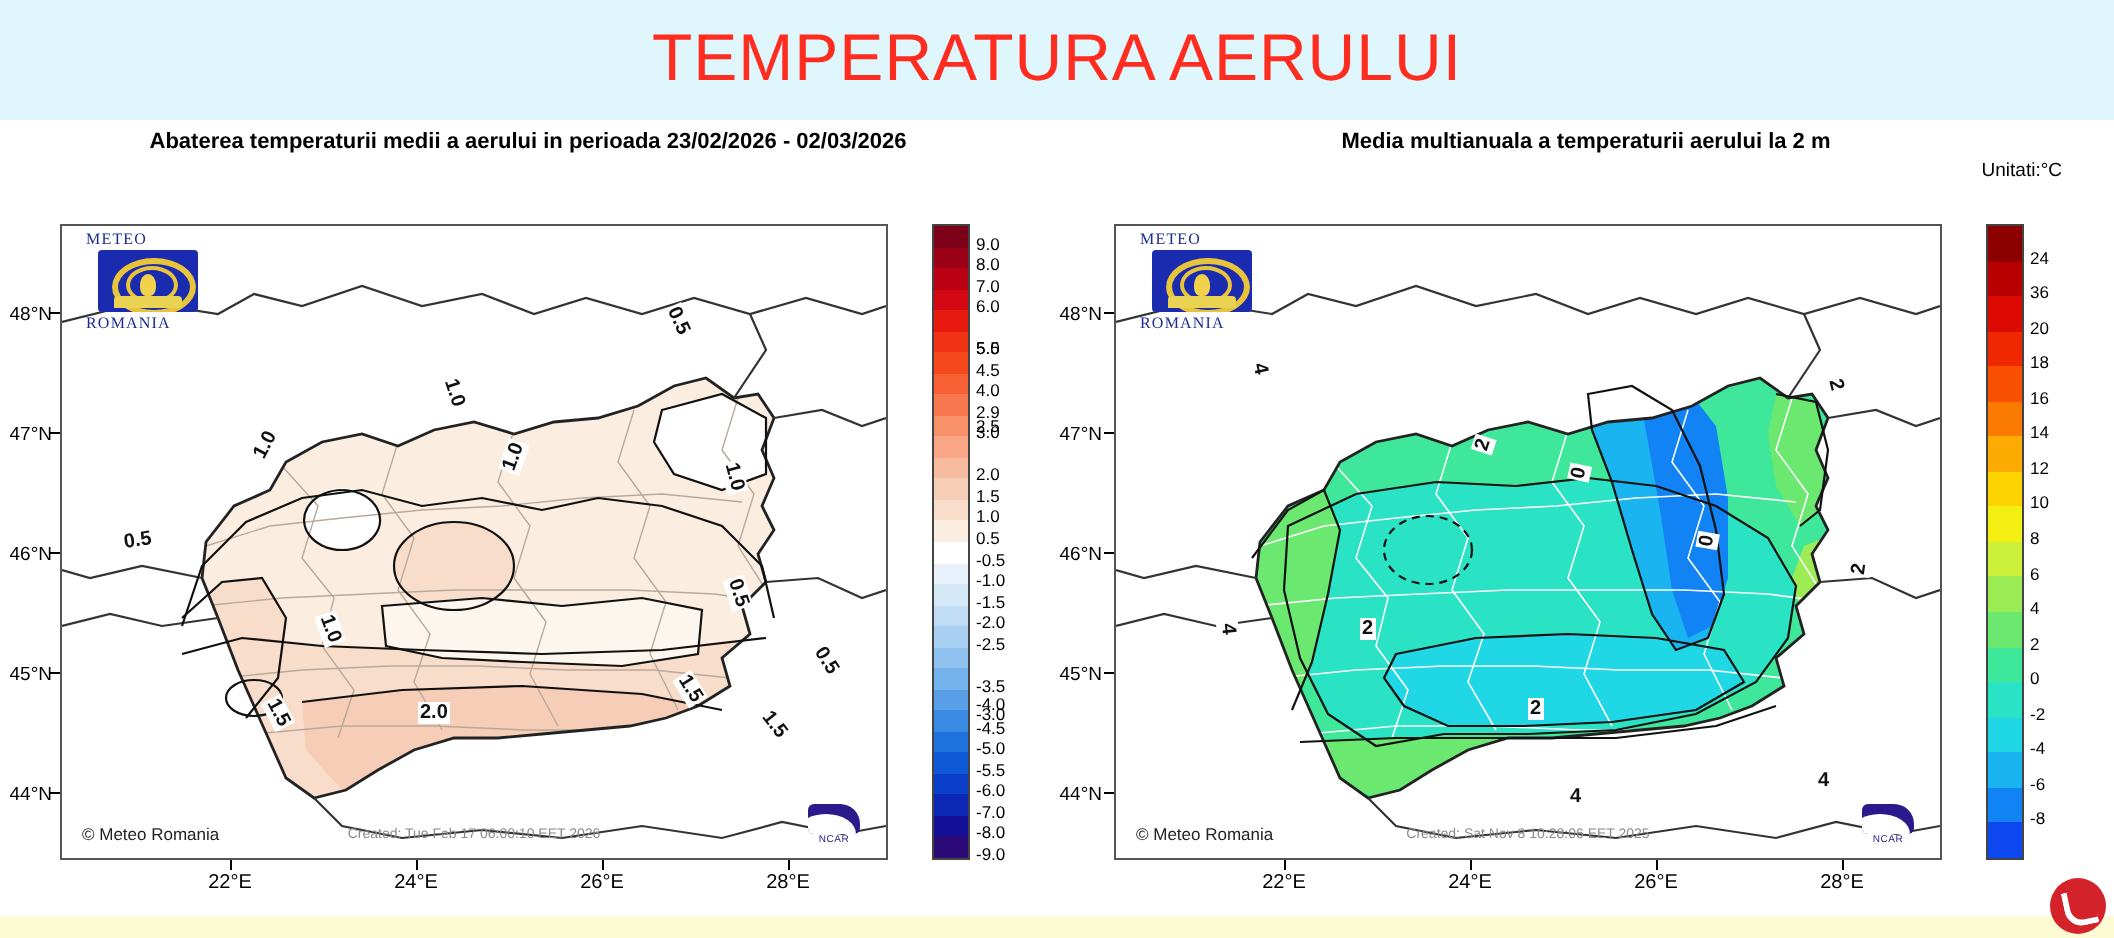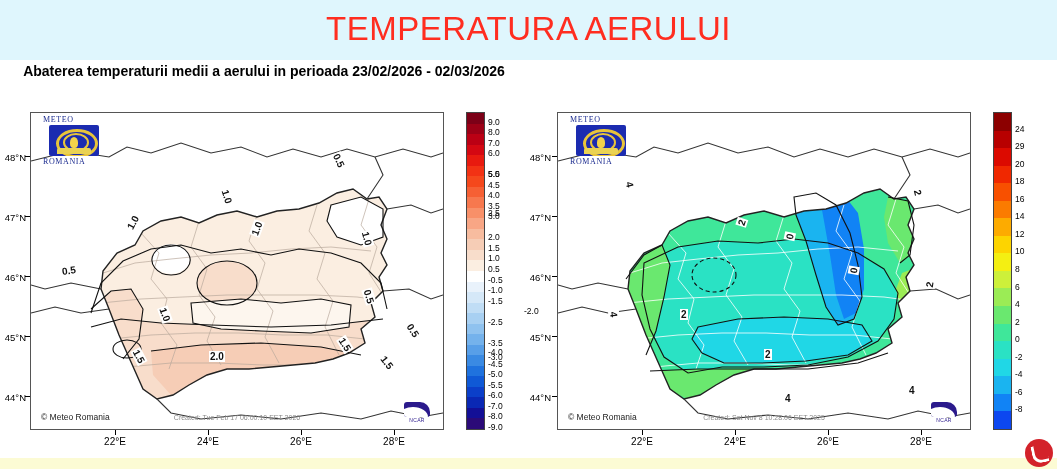--- a/index.html
+++ b/index.html
@@ -23,21 +23,21 @@
     color:#ff2d20;font-size:33px;letter-spacing:.5px;
     font-family:"Liberation Sans",sans-serif;font-weight:400;
   }
 
   
   .panel{position:absolute;top:60px;height:409px;width:528px;}
   .panel.left{left:0;}
   .panel.right{left:529px;}
 
   .ptitle{
-    text-align:center;font-size:14px;font-weight:bold;color:#000;
+    text-align:center;font-size:11px;font-weight:bold;color:#000;
     line-height:13px;padding-top:5px;
   }
   .ptitle .l2{display:block;}
   .meta{position:relative;height:14px;margin-top:2px;}
   .meta .baza{position:absolute;left:30px;top:0;font-size:9.5px;}
   .meta .unit{position:absolute;right:26px;top:0;font-size:9.5px;}
 
   
   .mapwrap{position:absolute;left:30px;top:52px;width:414px;height:318px;}
   .mapframe{position:absolute;inset:0;border:1px solid #555;background:#fff;overflow:hidden;}
@@ -295,50 +295,54 @@
     </div>
   <div class="cblabels" id="cblabL" style="left:488px;">
       <div style="top: 5.53333px; left: 0px;">9.0</div>
       <div style="top: 16.0667px; left: 0px;">8.0</div>
       <div style="top: 26.6px; left: 0px;">7.0</div>
       <div style="top: 37.1333px; left: 0px;">6.0</div>
       <div style="top: 58px; left: 0px;">5.5</div>
       <div style="top: 58.2px; left: 0px; text-align: center;">5.0</div>
       <div style="top: 68.7333px; left: 0px;">4.5</div>
       <div style="top: 79.2667px; left: 0px;">4.0</div>
-      <div style="top: 89.8px; left: 0px;">3.5</div>
+      <div style="top: 89.8px; left: 0px;">2.9</div>
       <div style="top: 100.333px; left: 0px;">3.0</div>
       <div style="top: 97px; left: 0px;">2.5</div>
       <div style="top: 121.4px; left: 0px;">2.0</div>
       <div style="top: 131.933px; left: 0px;">1.5</div>
       <div style="top: 142.467px; left: 0px;">1.0</div>
       <div style="top: 153px; left: 0px;">0.5</div>
       <div style="top: 163.533px; left: 0px;">-0.5</div>
       <div style="top: 174.067px; left: 0px;">-1.0</div>
       <div style="top: 184.6px; left: 0px;">-1.5</div>
-      <div style="top: 195.133px; left: 0px; margin-left: 36px;">-2.0</div>
+      <div style="top: 195.133px; left: 0px;">-2.0</div>
       <div style="top: 205.667px; left: 0px;">-2.5</div>
       <div style="top: 216.2px; left: 0px; margin-top: 25px;">-3.0</div>
       <div style="top: 226.733px; left: 0px;">-3.5</div>
       <div style="top: 236px; left: 0px;">-4.0</div>
       <div style="top: 247.8px; left: 0px;">-4.5</div>
       <div style="top: 258.333px; left: 0px;">-5.0</div>
       <div style="top: 268.867px; left: 0px;">-5.5</div>
       <div style="top: 279.4px; left: 0px;">-6.0</div>
       <div style="top: 289.933px; left: 0px;">-7.0</div>
       <div style="top: 300.467px; left: 0px;">-8.0</div>
       <div style="top: 311px; left: 0px;">-9.0</div>
     </div>
 </div>
 
 <div class="panel right">
 
   <div class="ptitle">
+    <span>Media multianuala a temperaturii aerului la 2 m</span>
   </div>
 
+  <div class="meta">
+    <span class="unit">Unitati:°C</span>
+  </div>
 
   <div class="ylab" style="left:-12px;top:92px;">48°N</div>
   <div class="ylab" style="left:-12px;top:152px;">47°N</div>
   <div class="ylab" style="left:-12px;top:212px;">46°N</div>
   <div class="ylab" style="left:-12px;top:272px;">45°N</div>
   <div class="ylab" style="left:-12px;top:332px;">44°N</div>
   <div class="ytick" style="left:23px;top:96px;"></div>
   <div class="ytick" style="left:23px;top:156px;"></div>
   <div class="ytick" style="left:23px;top:216px;"></div>
   <div class="ytick" style="left:23px;top:276px;"></div>
@@ -488,21 +492,21 @@
       <div class="seg" style="height: 17.5556px; background: rgb(106, 232, 111);"></div>
       <div class="seg" style="height: 17.5556px; background: rgb(63, 231, 154);"></div>
       <div class="seg" style="height: 17.5556px; background: rgb(42, 226, 196);"></div>
       <div class="seg" style="height: 17.5556px; background: rgb(32, 215, 230);"></div>
       <div class="seg" style="height: 17.5556px; background: rgb(26, 180, 240);"></div>
       <div class="seg" style="height: 17.5556px; background: rgb(17, 131, 245);"></div>
       <div class="seg" style="height: 17.5556px; background: rgb(12, 71, 240);"></div>
     </div>
   <div class="cblabels" id="cblabR" style="left:486px;">
       <div style="top: 12.5556px; left: 0px;">24</div>
-      <div style="top: 30.1111px; left: 0px;">29</div>
+      <div style="top: 30.1111px; left: 0px;">36</div>
       <div style="top: 47.6667px; left: 0px;">20</div>
       <div style="top: 65.2222px; left: 0px;">18</div>
       <div style="top: 82.7778px; left: 0px;">16</div>
       <div style="top: 100.333px; left: 0px;">14</div>
       <div style="top: 117.889px; left: 0px;">12</div>
       <div style="top: 135.444px; left: 0px;">10</div>
       <div style="top: 153px; left: 0px;">8</div>
       <div style="top: 170.556px; left: 0px;">6</div>
       <div style="top: 188.111px; left: 0px;">4</div>
       <div style="top: 205.667px; left: 0px;">2</div>

